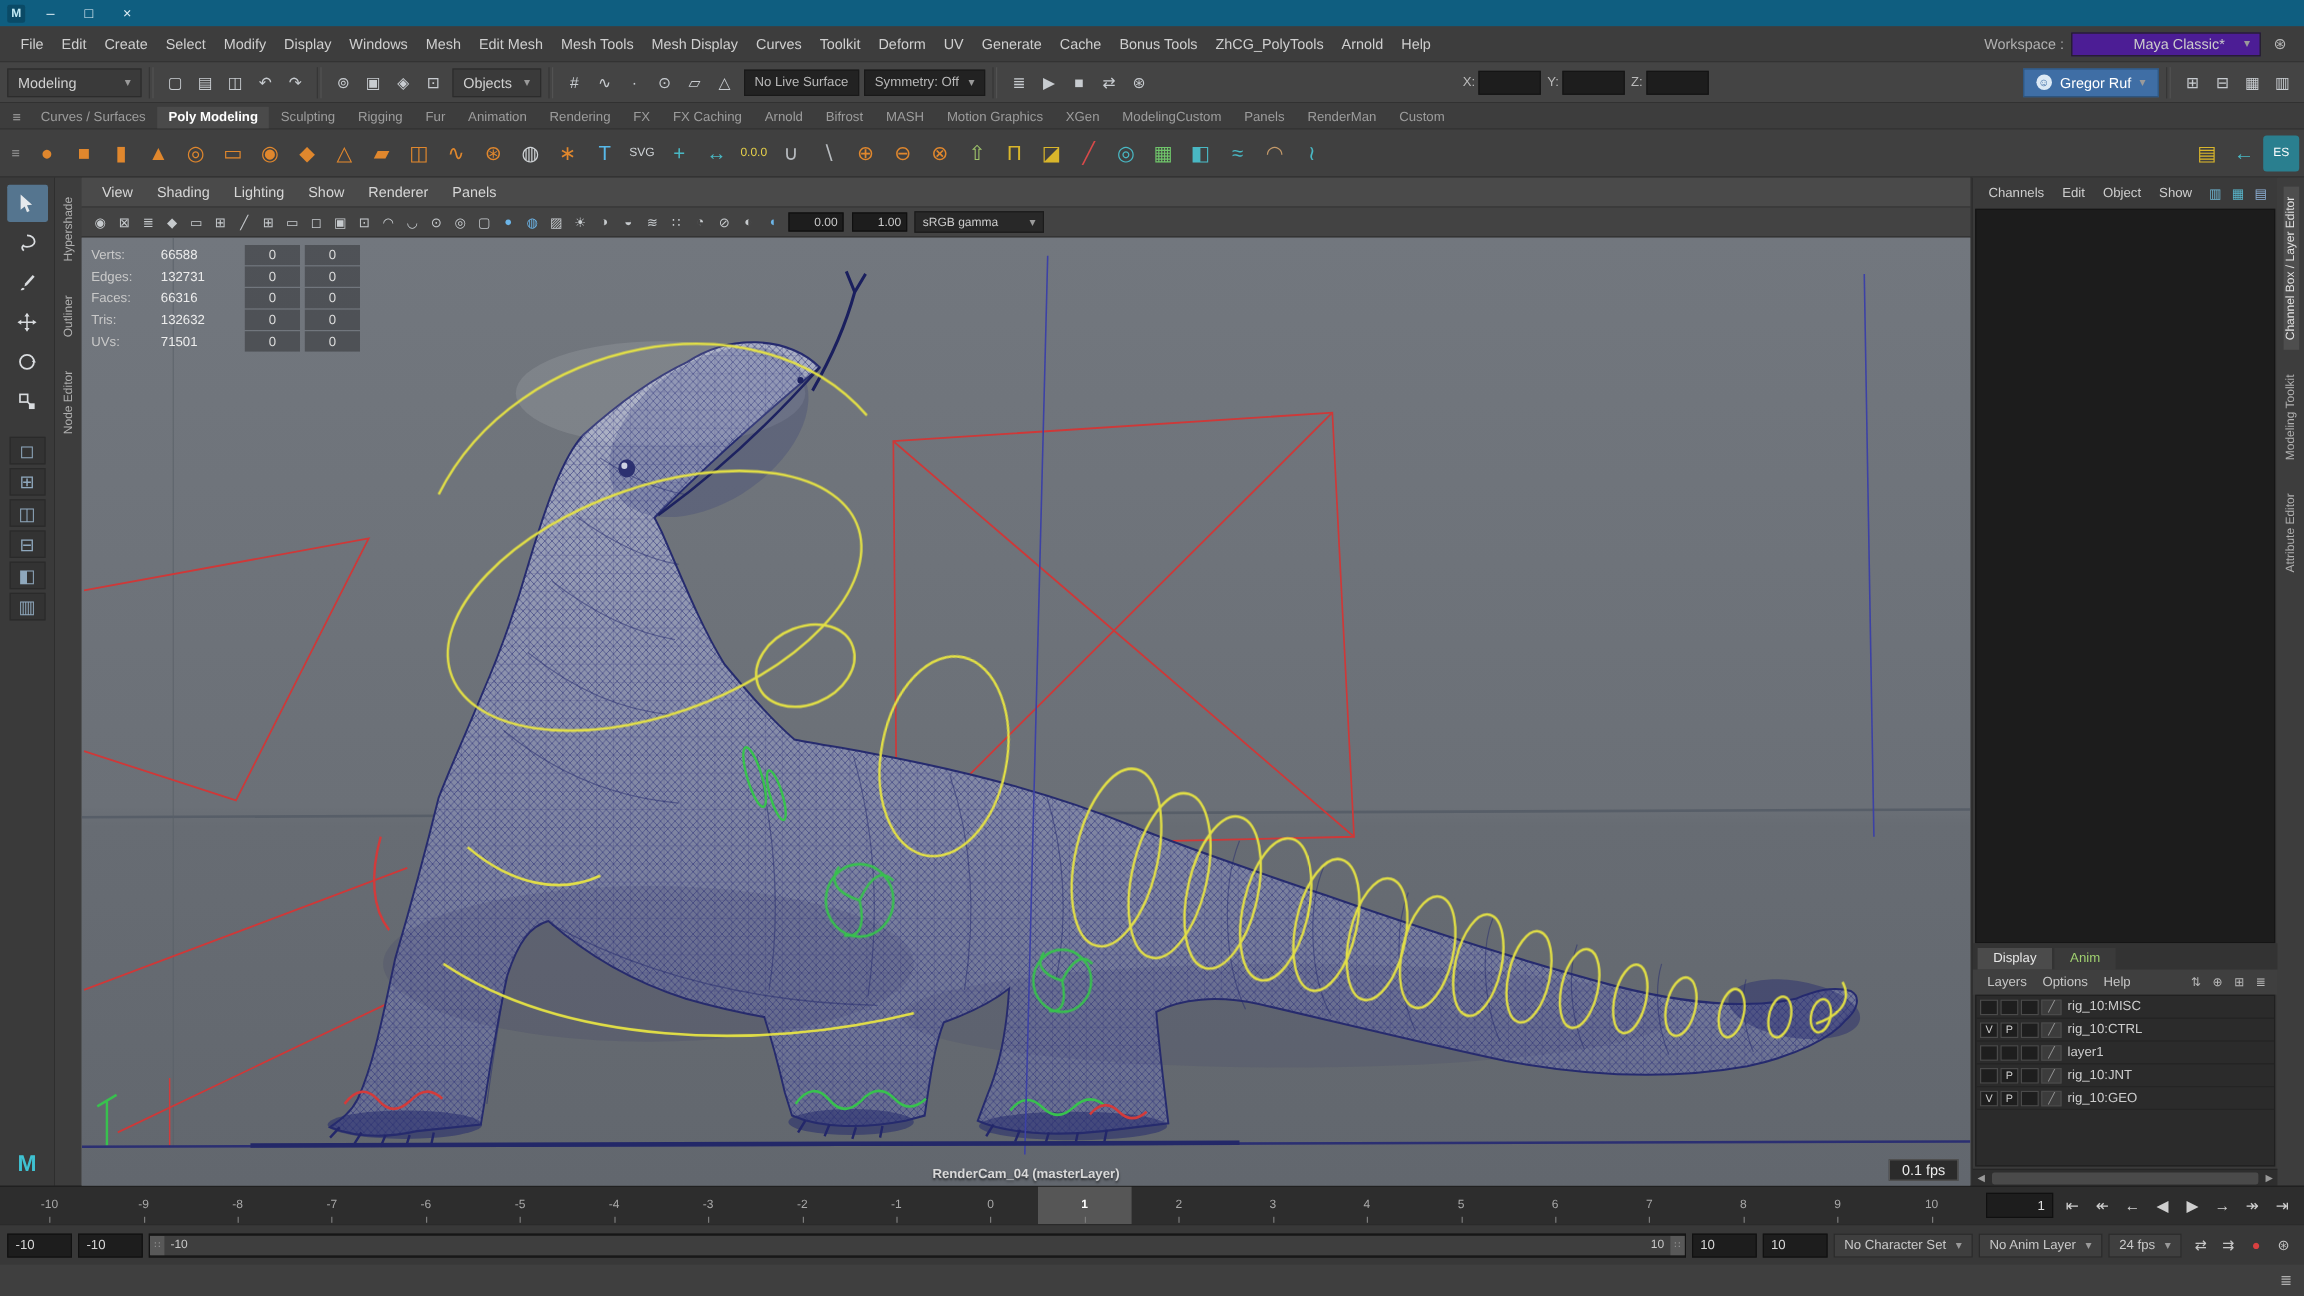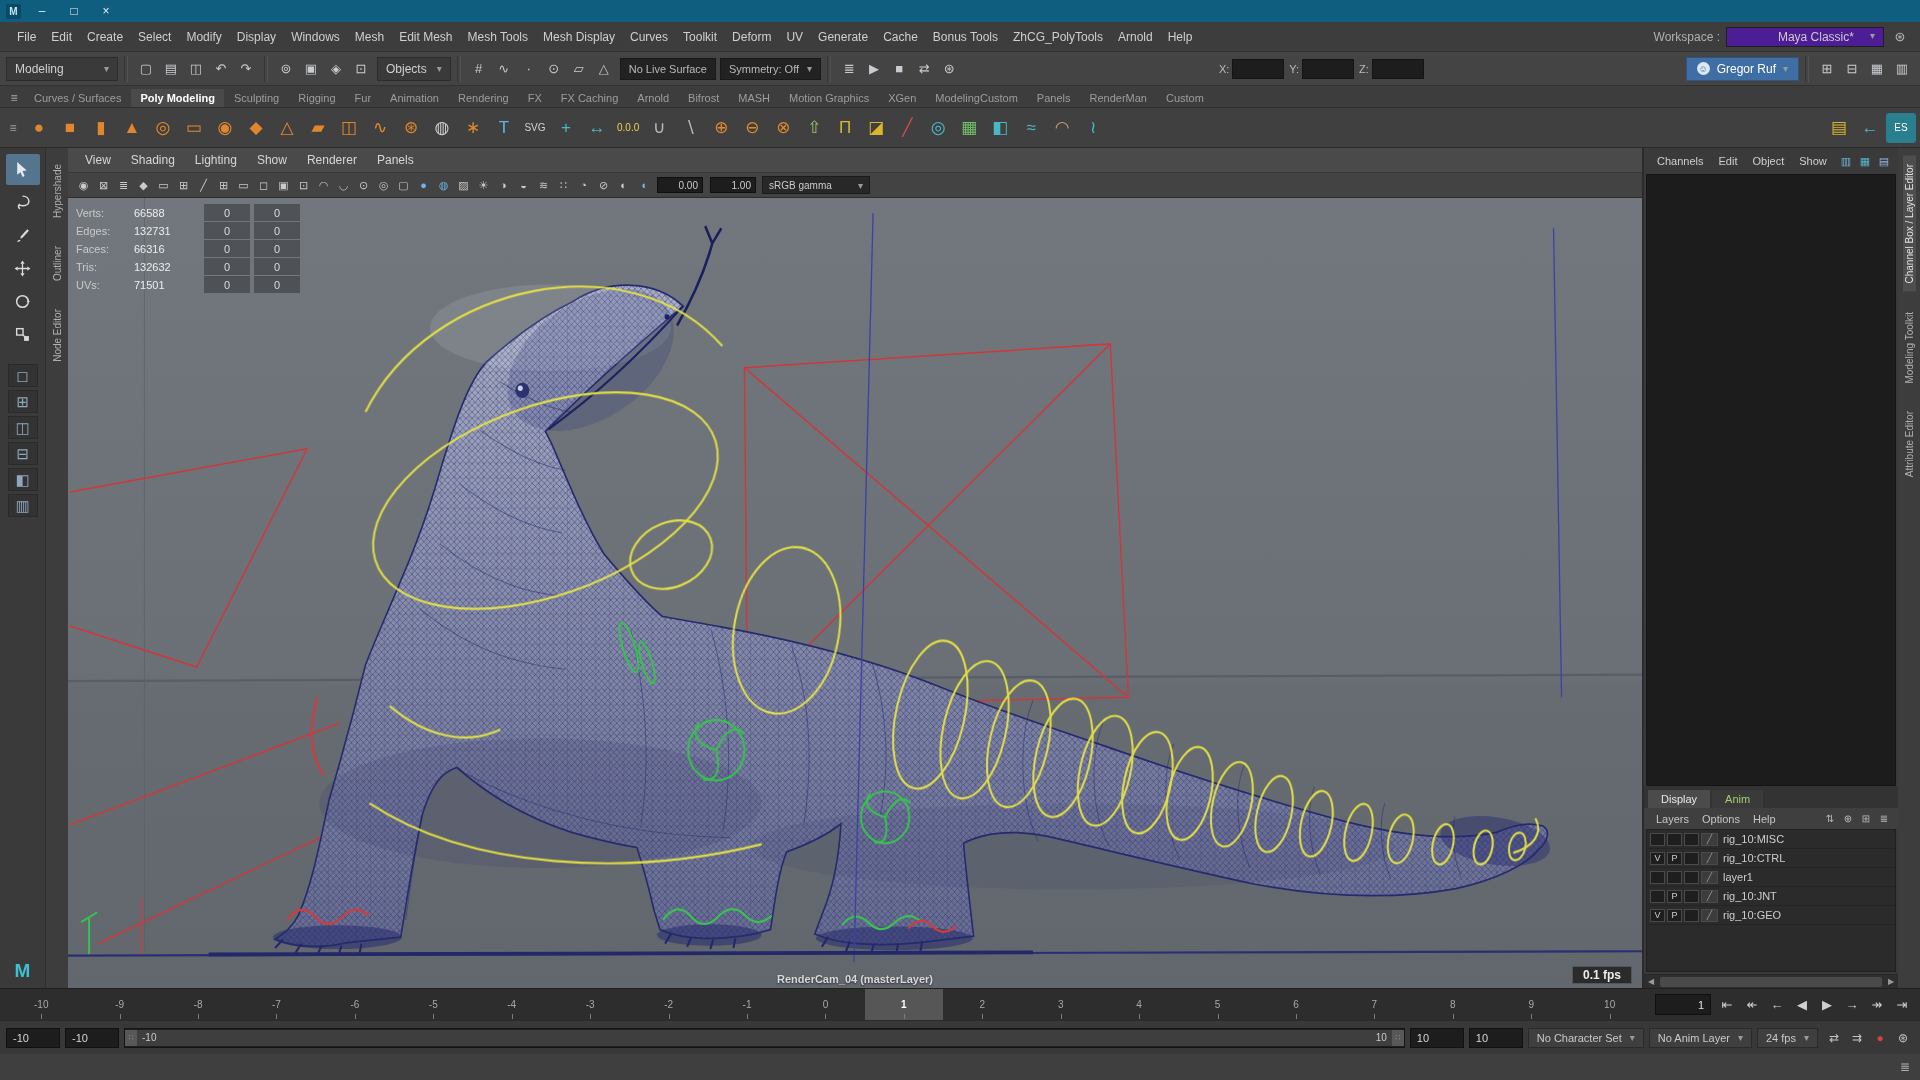--- a/index.html
+++ b/index.html
@@ -62,21 +62,21 @@
 .vp-field{width:46px;height:16px;background:#1d1d1d;border:1px solid #101010;color:#ccc;font-size:10px;display:flex;align-items:center;justify-content:flex-end;padding:0 4px;margin:0 3px}
 .vp-combo{height:18px;background:#282828;border:1px solid #1b1b1b;color:#ccc;font-size:10px;display:flex;align-items:center;justify-content:space-between;gap:8px;padding:0 6px;min-width:108px;margin-left:2px}
 .vp-canvas{flex:1;position:relative;min-height:0;background:#6b7077;overflow:hidden}
 .scene{position:absolute;inset:0;width:100%;height:100%;display:block}
 .hud{position:absolute;top:6px;left:8px;display:flex;flex-direction:column;gap:1px}
 .hud-row{display:flex;align-items:center;height:17px;font-size:11px}
 .hud-label{width:58px;color:#c9c9c9;font-weight:normal}
 .hud-value{width:66px;color:#ededed}
 .hud-z{width:46px;color:#dadada;background:rgba(15,15,15,.35);height:100%;display:flex;align-items:center;justify-content:center;margin-left:4px}
 .cam-label{position:absolute;bottom:3px;left:0;right:0;text-align:center;color:#d8d8d8;font-size:11px;font-weight:bold;text-shadow:0 1px 2px rgba(0,0,0,.6)}
-.fps-chip{position:absolute;bottom:4px;right:10px;background:#2b2b2b;border:1px solid #565656;color:#ececec;font-size:12px;font-weight:bold;padding:1px 10px}
+.fps-chip{position:absolute;bottom:4px;right:10px;background:#2b2b2b;border:1px solid #565656;color:#ececec;font-size:12px;font-weight:normal;padding:1px 10px}
 
 .right-panel{width:255px;background:#3a3a3a;display:flex;flex-direction:column;border-left:1px solid #2c2c2c;flex:none}
 .cb-menus{height:26px;display:flex;align-items:center;gap:2px;padding:0 6px;flex:none}
 .cb-menu{color:#cecece;font-size:11px;padding:2px 7px}
 .dock-icons{margin-left:auto;display:flex;gap:3px}
 .dock-icon{width:16px;height:16px;font-size:11px;display:flex;align-items:center;justify-content:center}
 .cb-empty{flex:1;background:#1c1c1c;border:1px solid #151515;margin:0 2px;min-height:0}
 .layer-editor{height:188px;display:flex;flex-direction:column;flex:none}
 .le-tabs{height:22px;display:flex;align-items:flex-end;gap:2px;padding:0 4px;background:#333}
 .le-tab{color:#9f9f9f;font-size:11px;padding:3px 13px;background:#3a3a3a}

